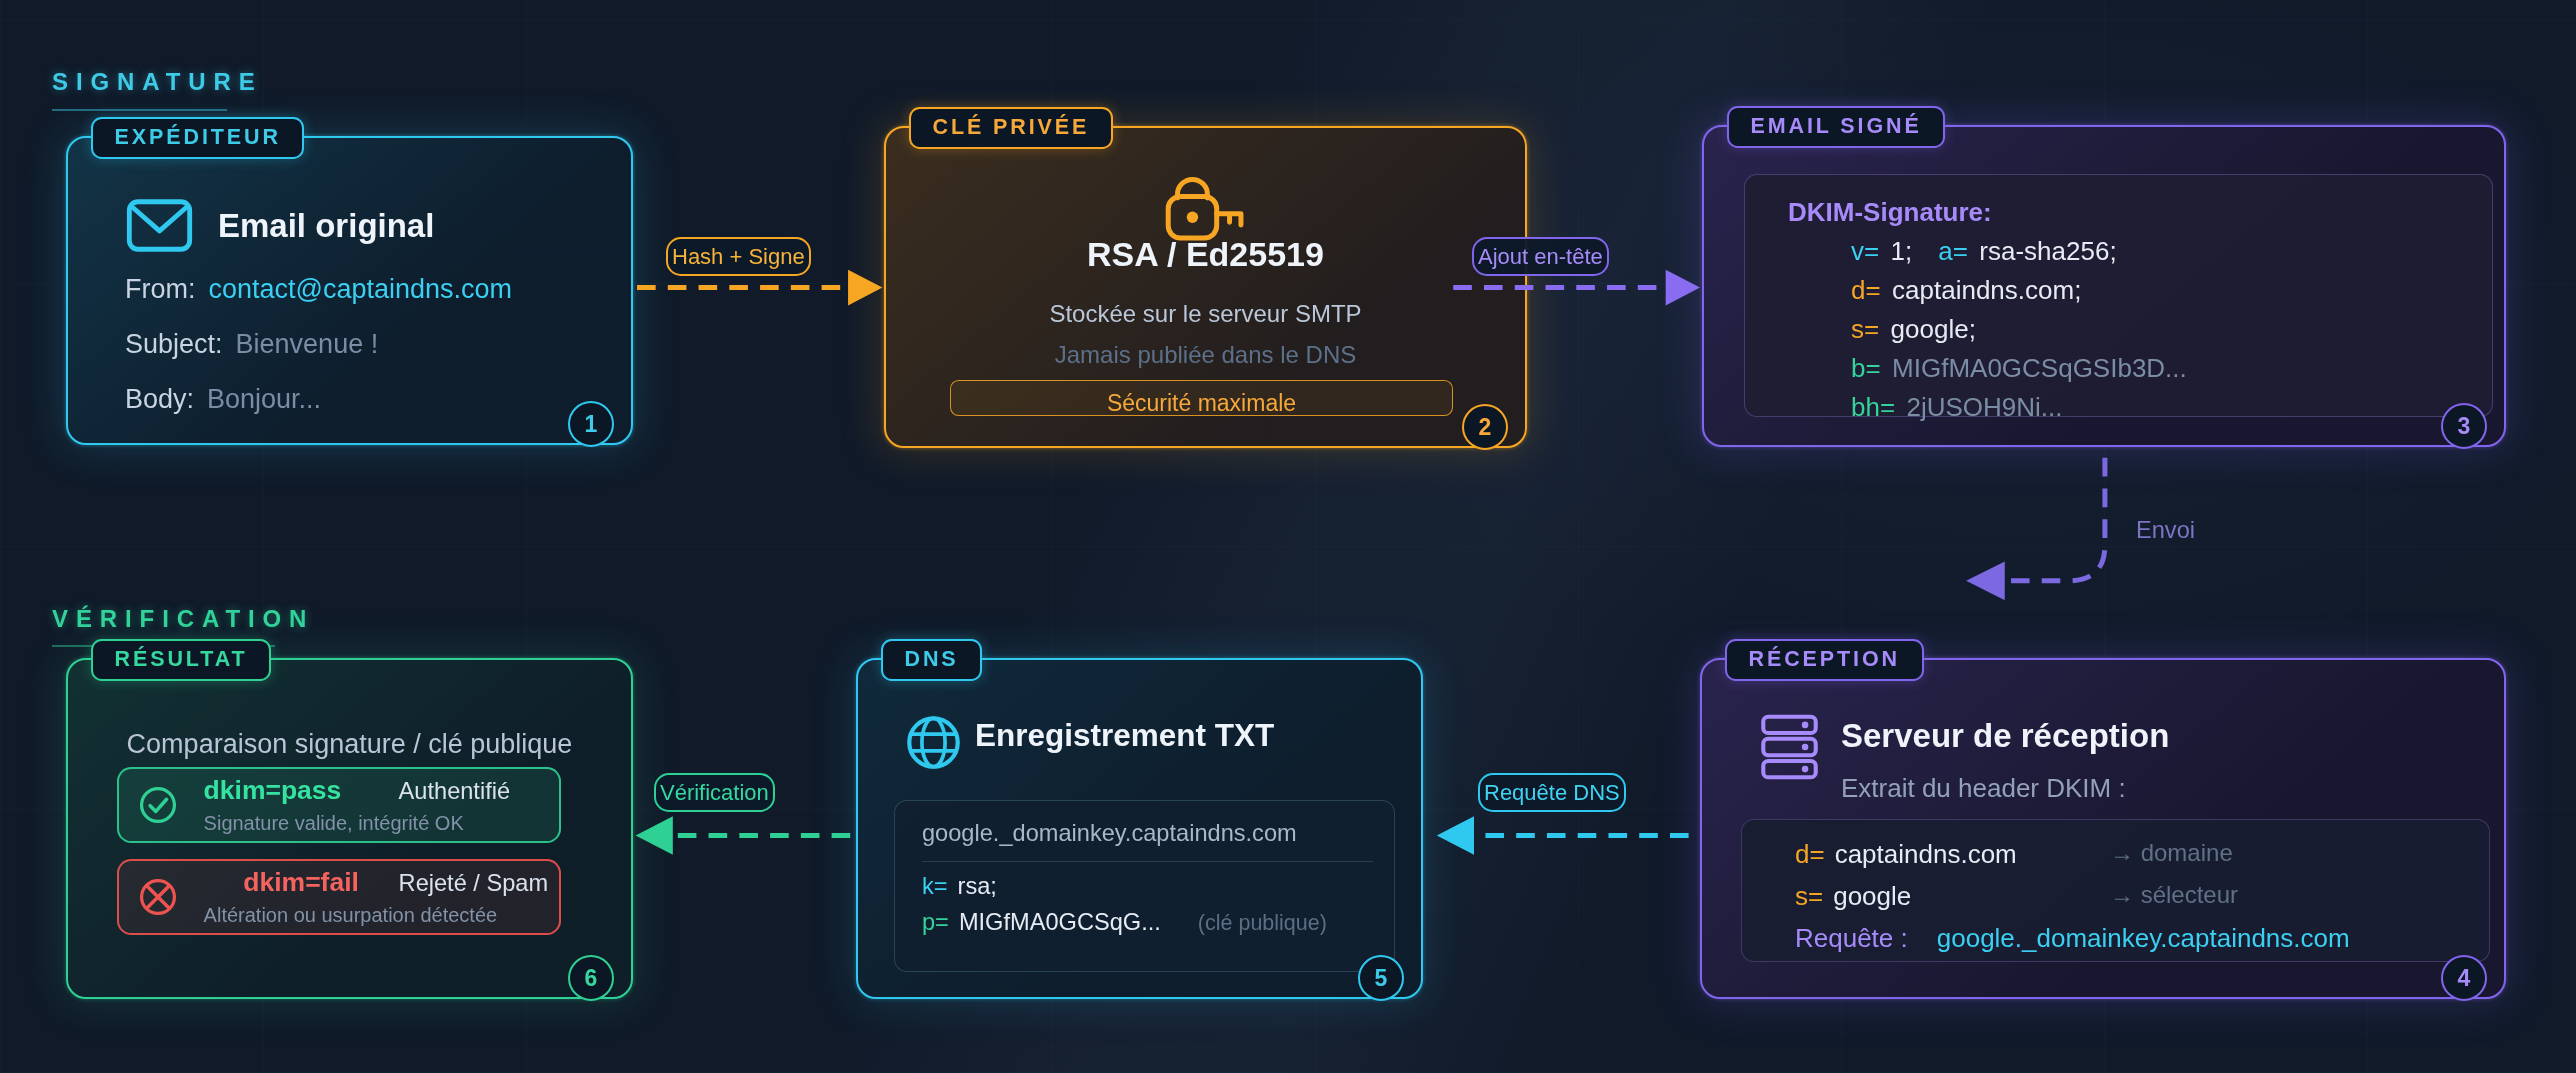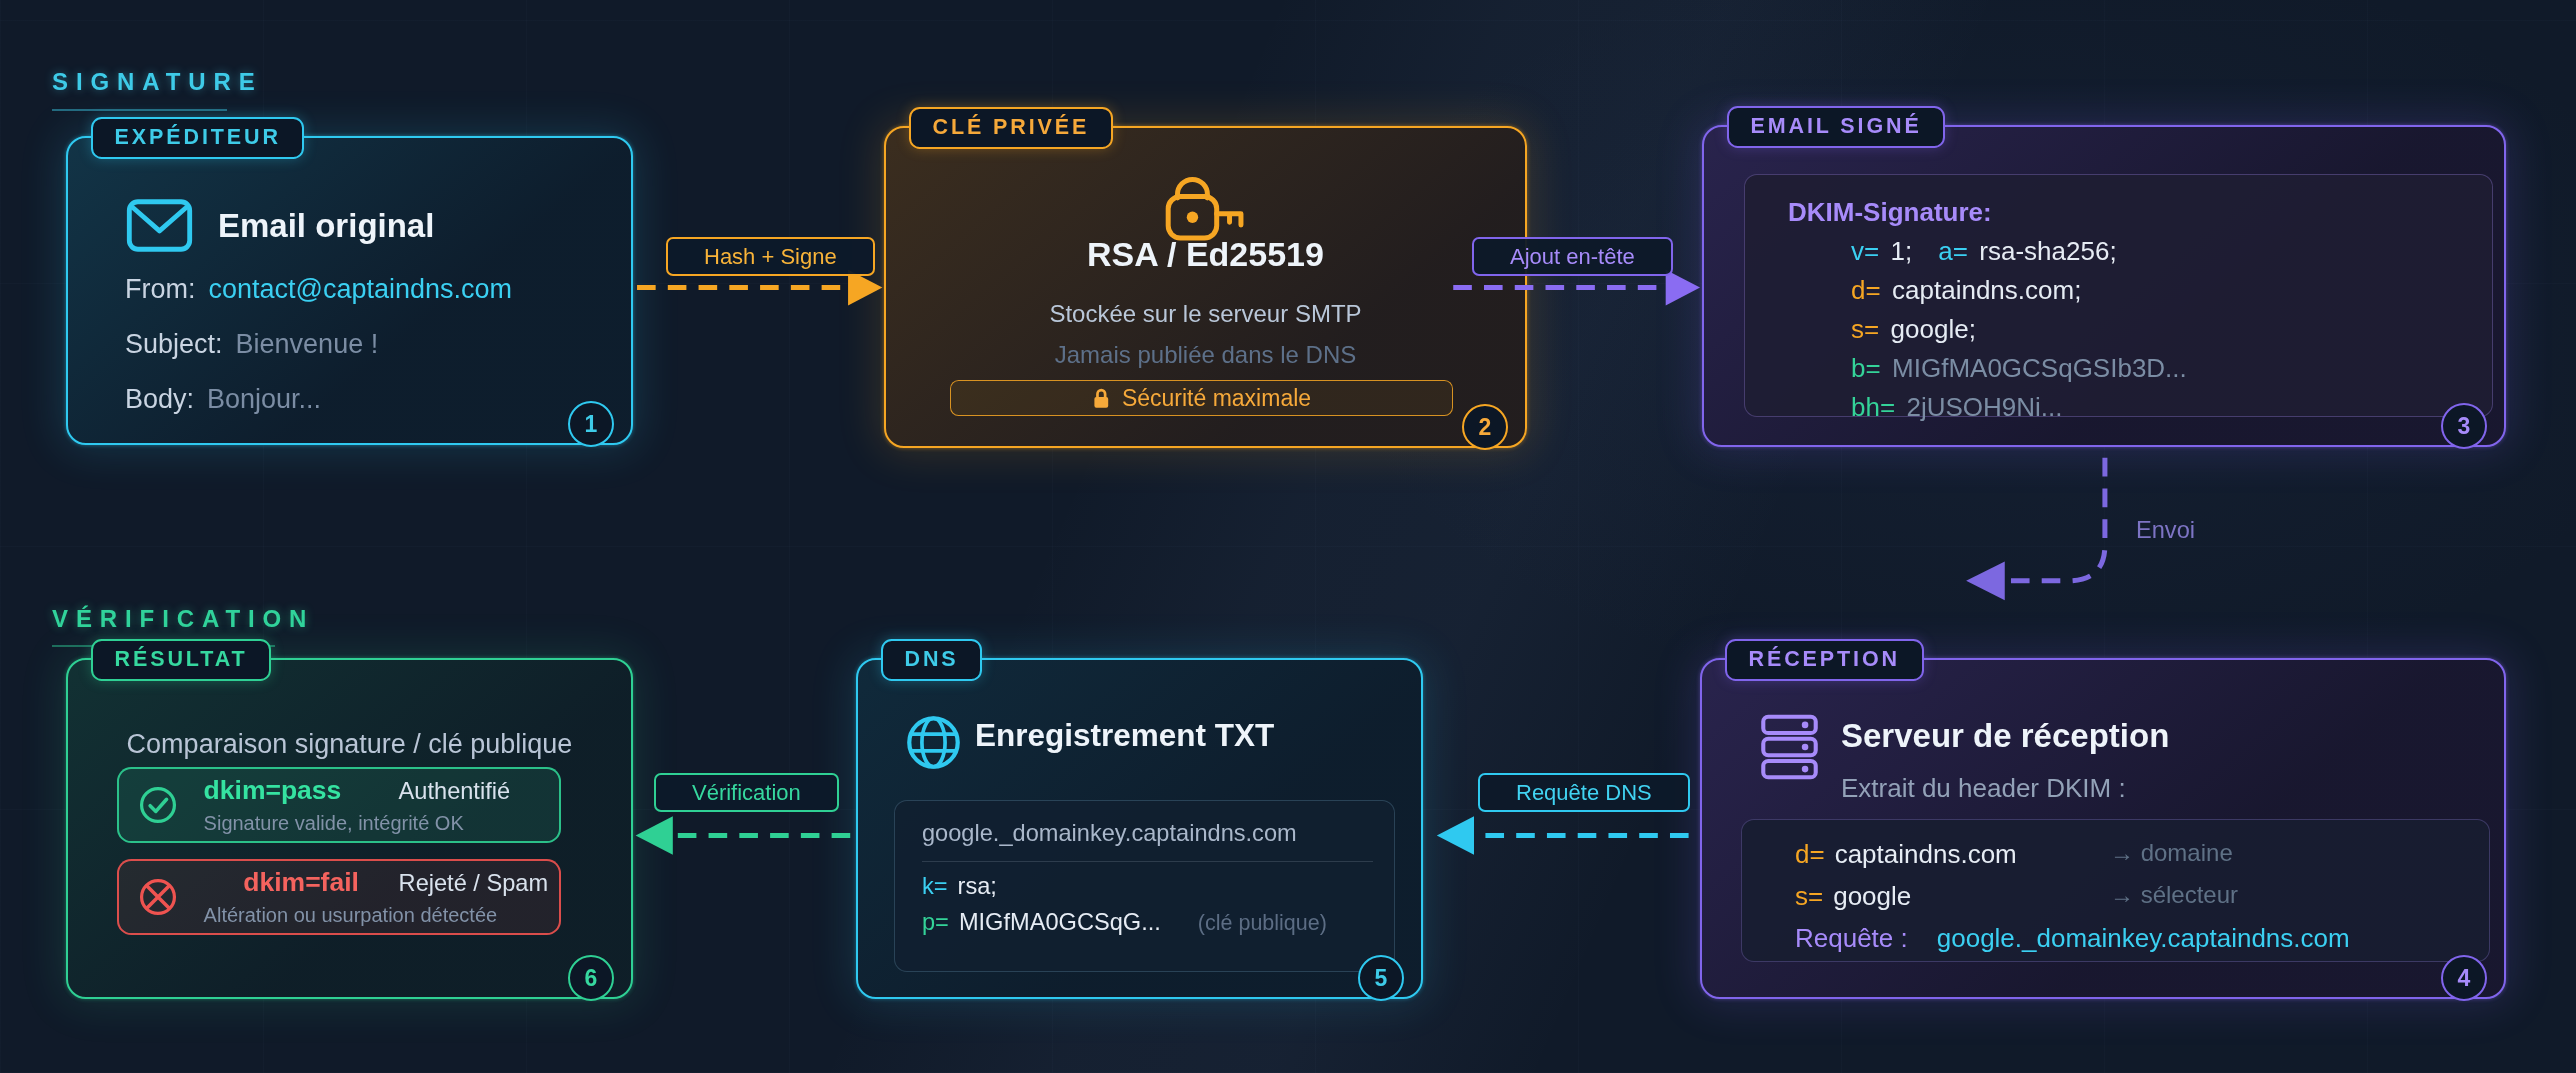--- a/index.html
+++ b/index.html
@@ -84,21 +84,21 @@
   #c2-icon { left:50%; top:44px; transform:translateX(-62%); }
   #c2-title { position:absolute; left:0; right:0; top:107px; text-align:center;
               font-weight:bold; font-size:34px; color:#eef4fa; }
   .c2-line { position:absolute; left:0; right:0; text-align:center; font-size:24px; }
   #c2-line1 { top:172px; color:#b9c7d9; }
   #c2-line2 { top:213px; color:#5d7089; }
   #c2-security {
     position:absolute; left:64px; right:72px; bottom:30px; height:36px;
     border:1.8px solid rgba(246,166,35,.85); border-radius:8.6px; background:rgba(246,166,35,.07);
     display:flex; align-items:center; justify-content:center; gap:11.4px;
-    font-size:23px; color:#f6a93a;
+    font-size:23px; color:#f6a93a;flex-direction:column;
   }
 
   
   .code-panel { position:absolute; border-radius:13px; border:1.4px solid; }
   #c3-panel { left:40px; top:47px; width:749px; height:243px; background:rgba(30,29,51,.92);
               border-color:rgba(167,139,250,.30); padding:21.5px 0 0 43px; font-size:26px; }
   .c3-line { height:39px; white-space:nowrap; }
   .c3-indent { padding-left:63px; }
   .k-purple { color:#a78bfa; font-weight:bold; }
   .k-cyan { color:#3bd0f2; }
@@ -139,22 +139,22 @@
   .res-text { margin-left:26px; }
   .res-line1 { display:flex; align-items:baseline; }
   .res-code { font-weight:bold; font-size:26.5px; width:195px; }
   .code-green { color:#35e3a1; }
   .code-red { color:#f4635e;text-align:center; }
   .res-status { font-size:23.6px; color:#d9e2ed; }
   .res-desc { font-size:20px; color:#8292a8; margin-top:5.7px; }
 
   
   .flow-badge {
-    position:absolute; height:39px; border-radius:7px; border:2.1px solid; background:rgba(13,25,41,.95);
-    display:flex; align-items:center; padding:0 36px; font-size:22px; white-space:nowrap; z-index:5;
+    position:absolute; height:39px; border-radius:15px; border:2.1px solid; background:rgba(13,25,41,.95);
+    display:flex; align-items:center; padding:0 4px; font-size:22px; white-space:nowrap; z-index:5;
   }
   #fb-hash { left:666px; top:237px; border-color:#f6a623; color:#f8b339; }
   #fb-ajout { left:1472px; top:237px; border-color:#8165ec; color:#a78bfa; }
   #fb-requete { left:1478px; top:773px; border-color:#2fc9f0; color:#41d3f2; }
   #fb-verif { left:654px; top:773px; border-color:#2fd094; color:#36d89f; }
   #lbl-envoi { position:absolute; left:2136px; top:517px; font-size:23.6px; color:#7d74c4; }
 
   #arrow-layer { position:absolute; left:0; top:0; pointer-events:none; z-index:2; }
 </style>
 </head>

